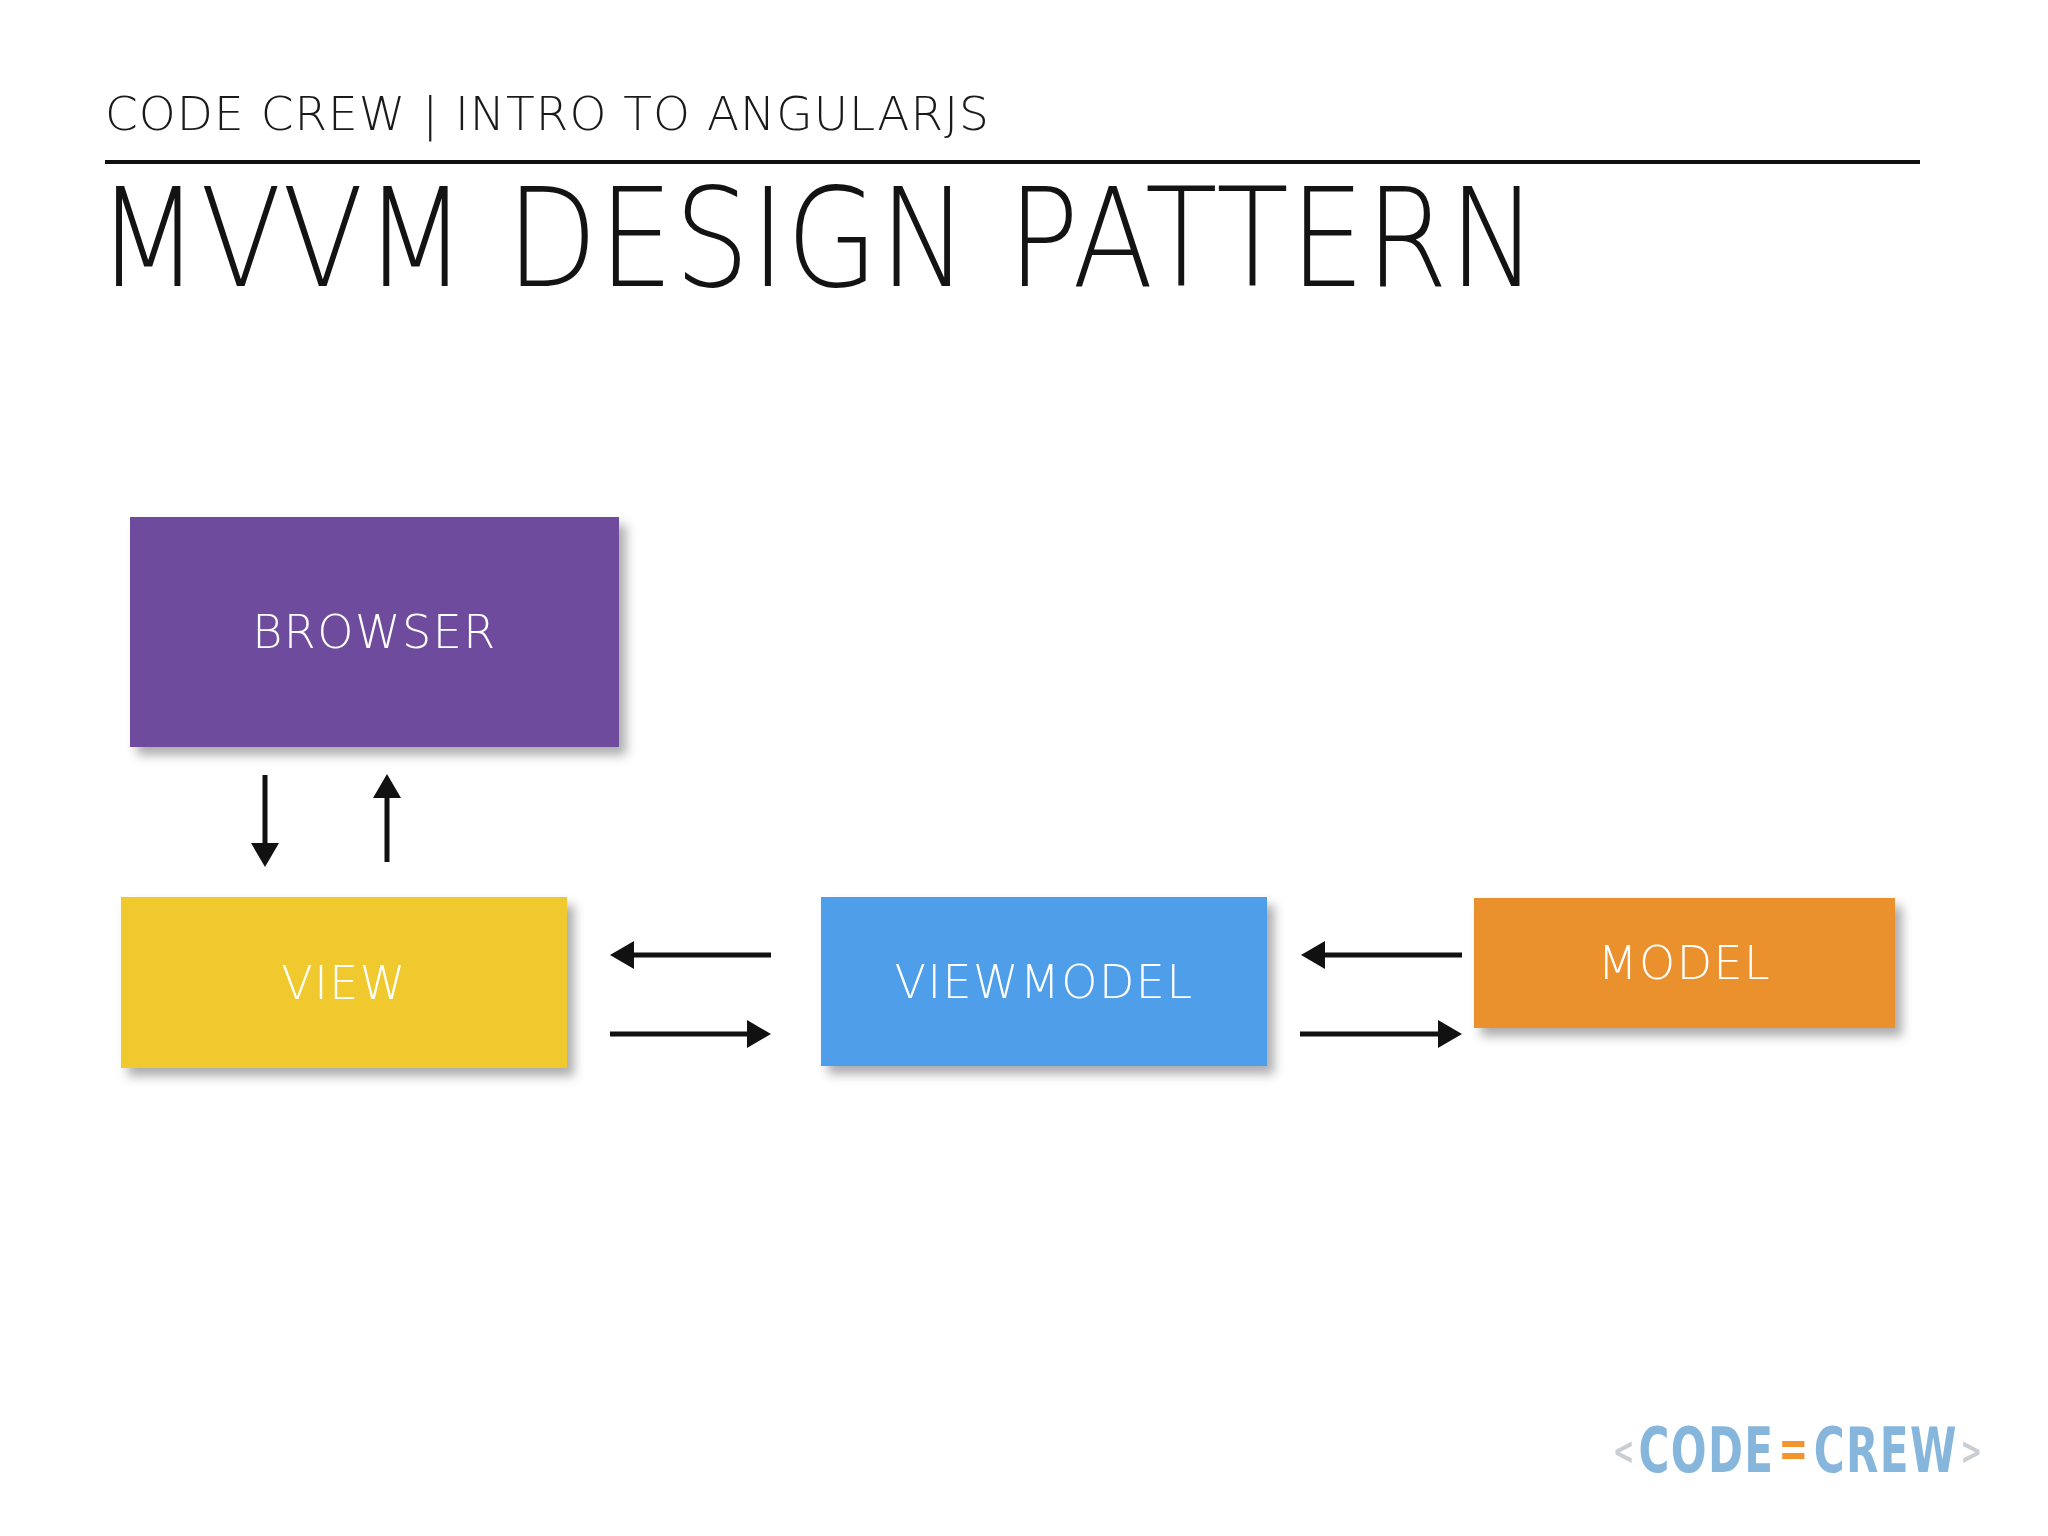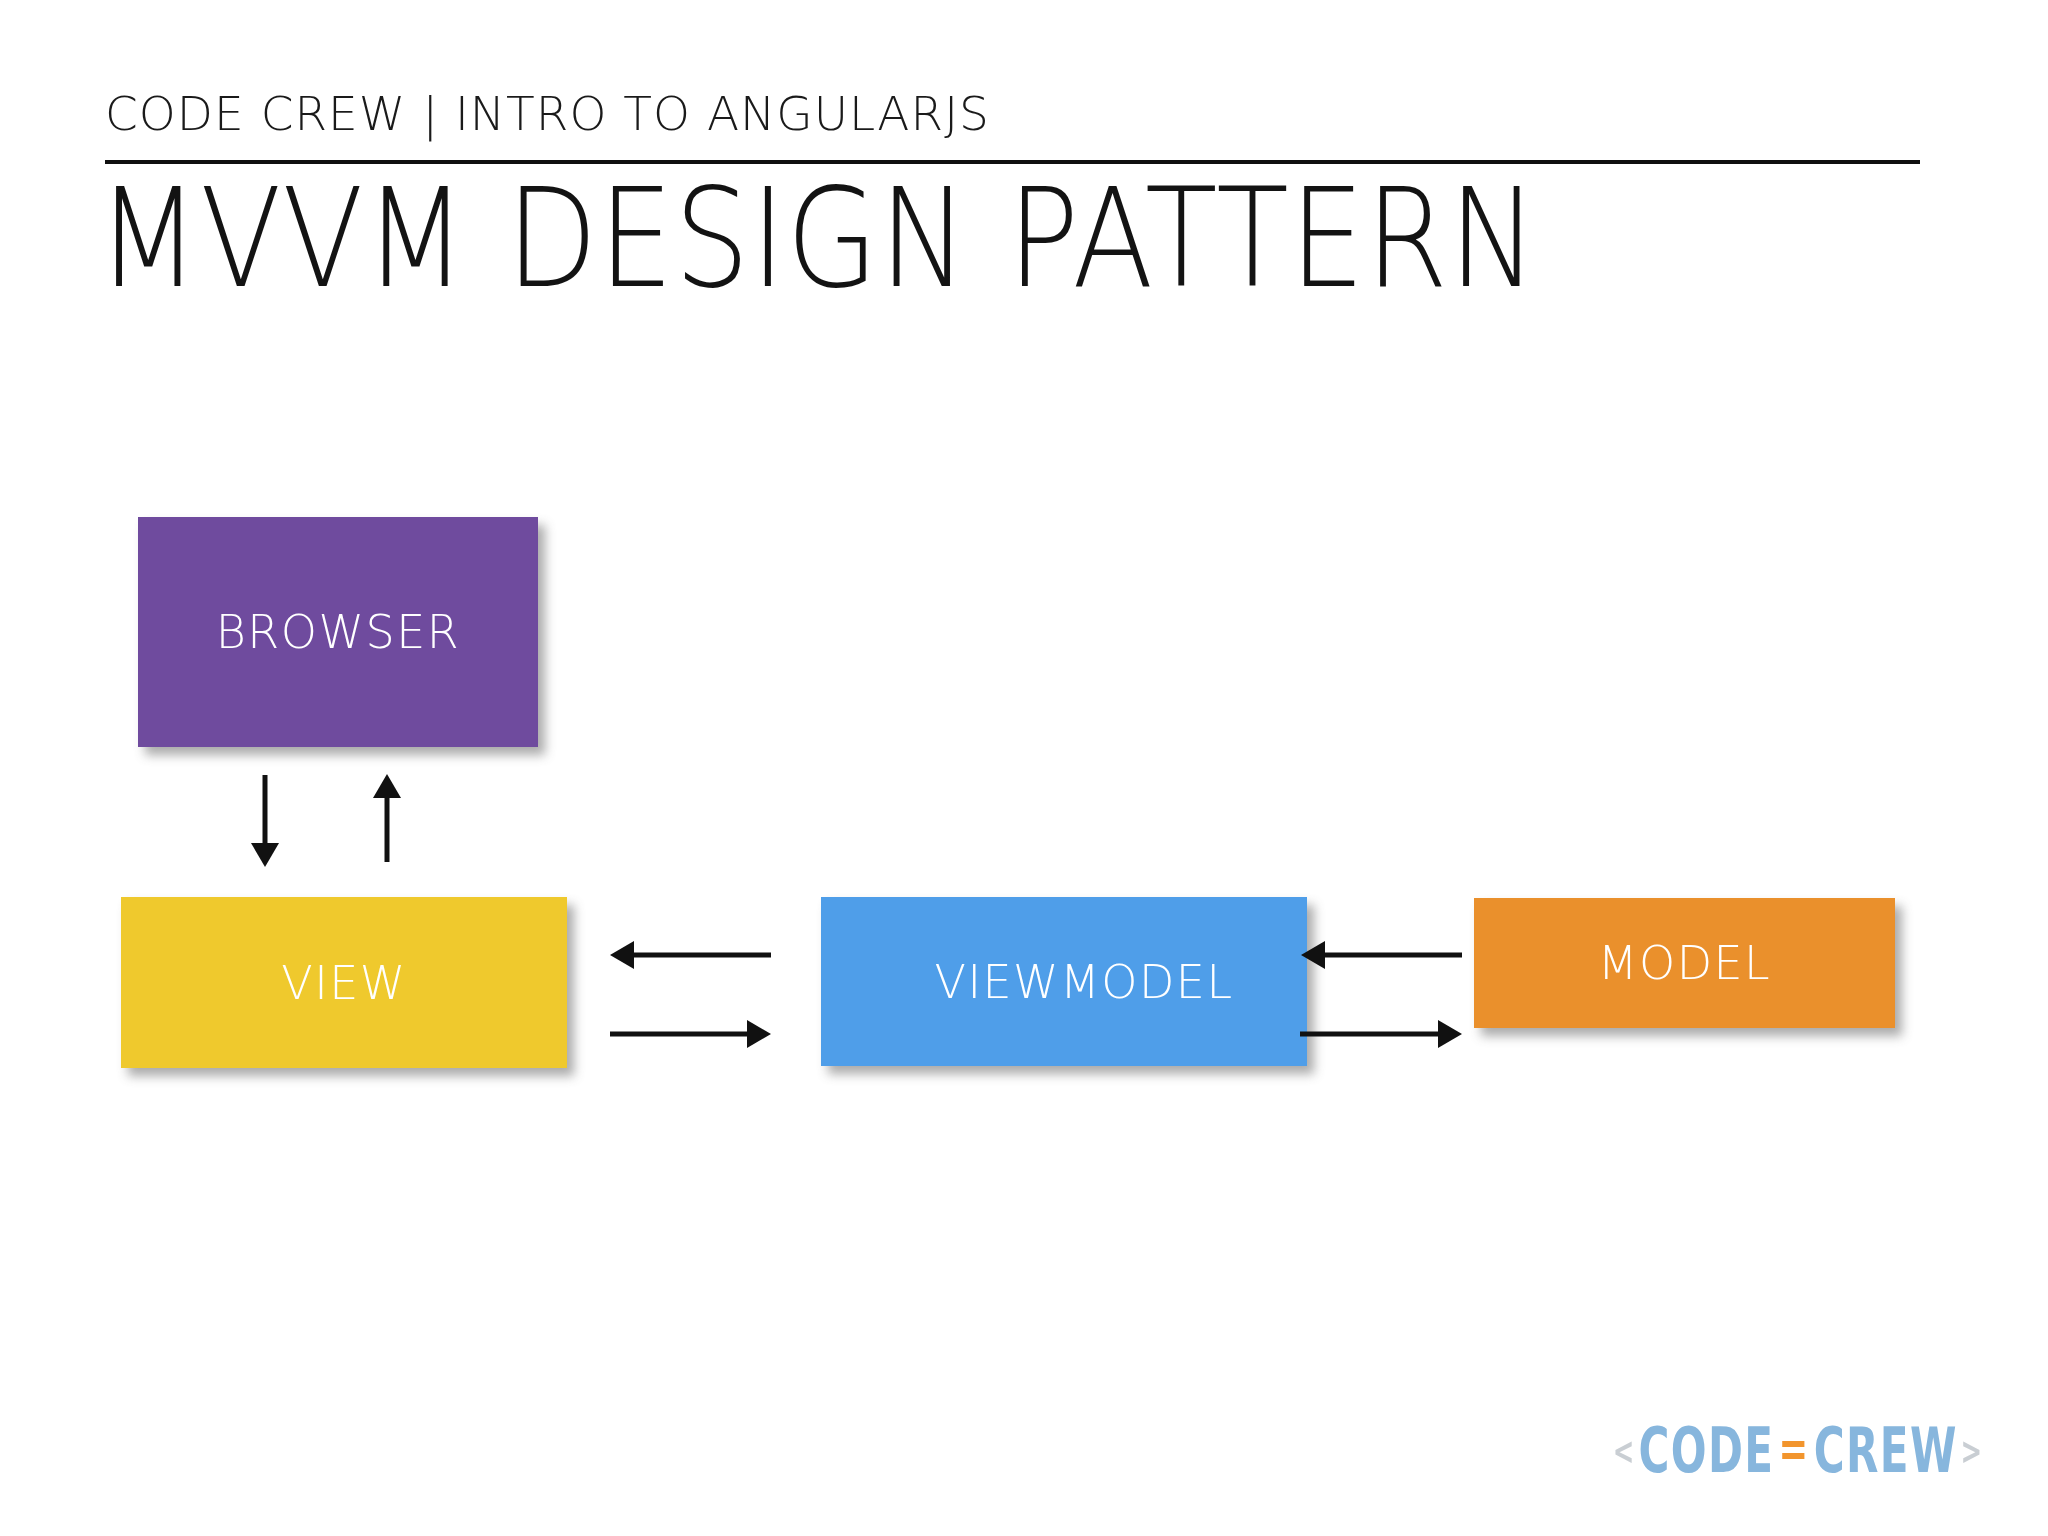--- a/index.html
+++ b/index.html
@@ -45,23 +45,23 @@
     position: absolute;
     display: flex;
     align-items: center;
     justify-content: center;
     color: #ffffff;
     font-size: 46px;
     font-weight: 300;
     letter-spacing: 1.5px;
     box-shadow: 7px 8px 10px rgba(70, 70, 70, 0.45);
   }
-  .box-browser   { left: 138px;  top: 517px; width: 400px; height: 230px; }
+  .box-browser   { left: 130px;  top: 517px; width: 489px; height: 230px; }
   .box-view      { left: 121px;  top: 897px; width: 446px; height: 171px; }
-  .box-viewmodel { left: 821px;  top: 897px; width: 446px; height: 169px; padding-left: 40px; }
+  .box-viewmodel { left: 821px;  top: 897px; width: 446px; height: 169px; }
   .box-model     { left: 1474px; top: 898px; width: 421px; height: 130px; }
   .arrows-layer {
     position: absolute;
     left: 0; top: 0;
     width: 2048px;
     height: 1536px;
     pointer-events: none;
   }
   .arrows-layer line    { stroke: currentColor; stroke-width: 5; }
   .arrows-layer polygon { fill: currentColor; }

